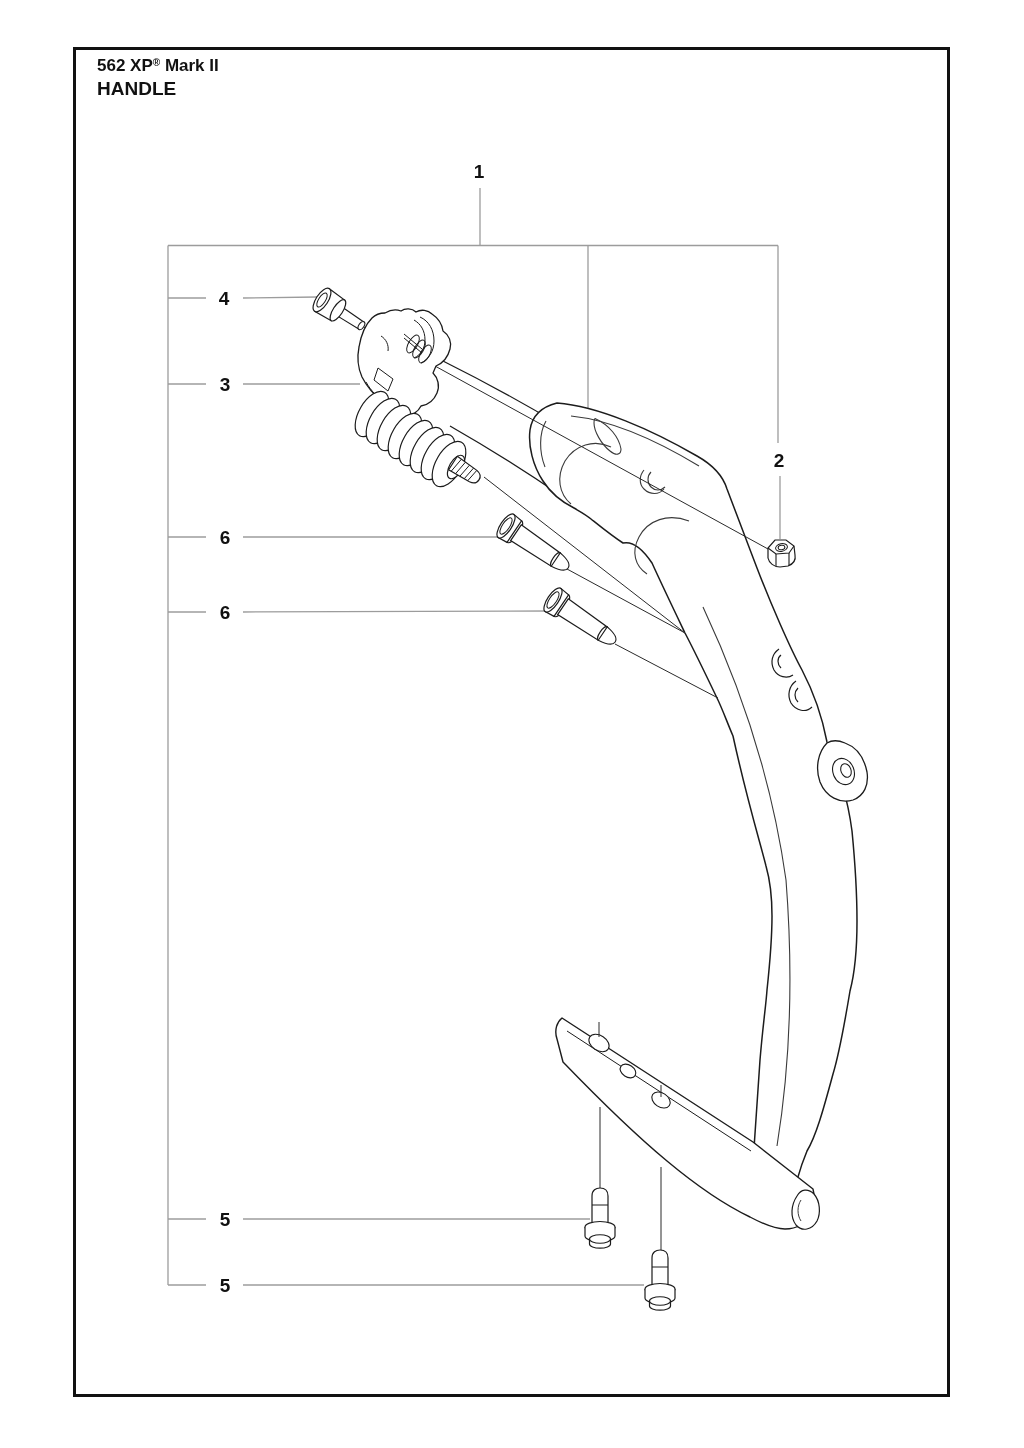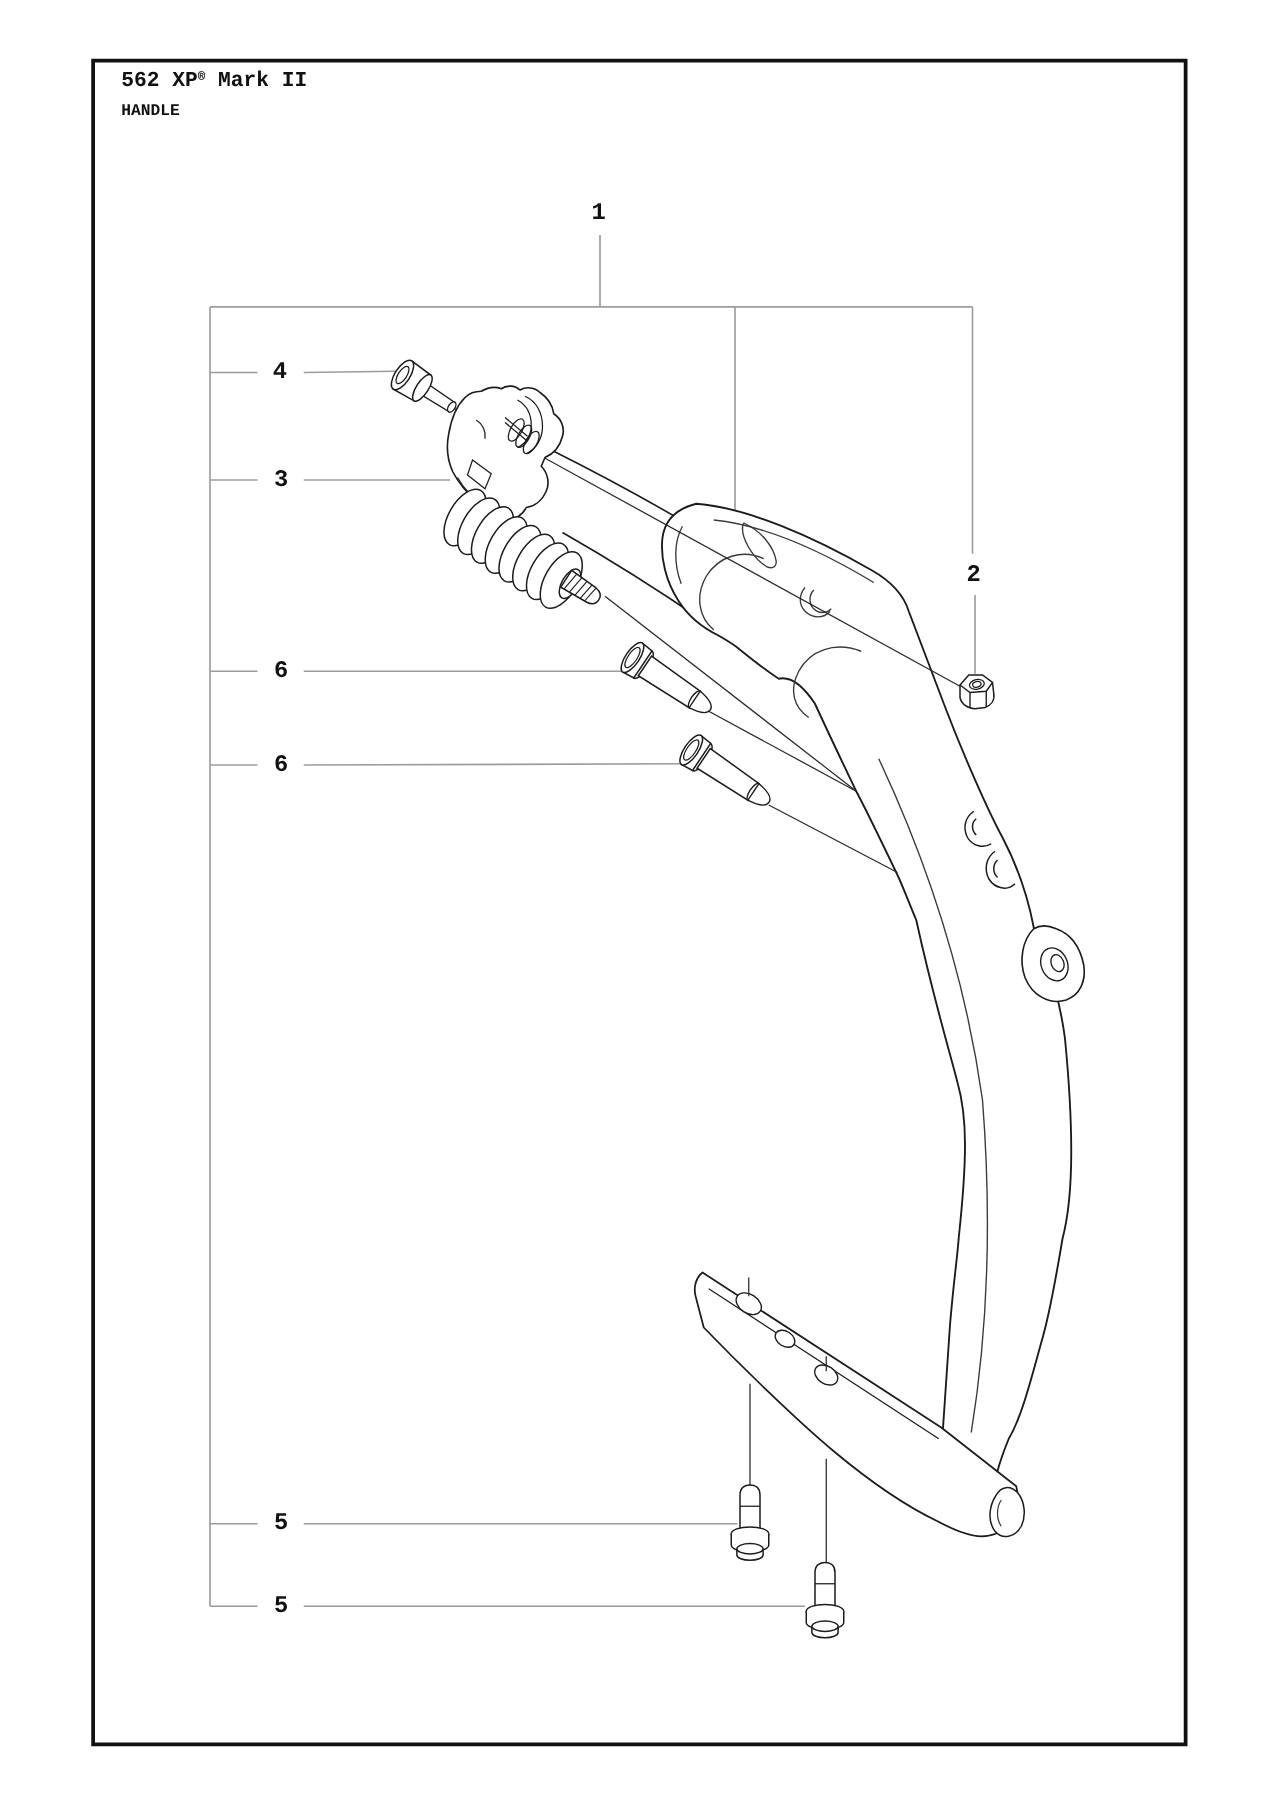--- a/index.html
+++ b/index.html
@@ -1,23 +1,23 @@
 <!DOCTYPE html>
 <html><head>
 <meta charset="utf-8">
 <style>
   html,body{margin:0;padding:0;background:#fff;}
   .stage{position:relative;width:1024px;height:1448px;background:#ffffff;
-         font-family:Liberation Mono, monospace;overflow:hidden;}
+         font-family:Liberation Sans, sans-serif;overflow:hidden;}
   .page-frame{position:absolute;left:73px;top:47px;width:877px;height:1350px;
               border:3px solid #111;box-sizing:border-box;}
   .title-block{position:absolute;left:97px;top:55px;color:#111;}
   .title-line1{font-size:17px;font-weight:bold;line-height:21px;}
   .title-line1 .reg{font-size:10px;position:relative;top:-5px;}
-  .title-line2{font-size:13px;font-weight:bold;line-height:21px;}
+  .title-line2{font-size:19px;font-weight:bold;line-height:21px;}
   .diagram-svg{position:absolute;left:0;top:0;}
   .callout{position:absolute;transform:translate(-50%,-50%);
            font-size:19px;font-weight:bold;color:#111;line-height:19px;}
 </style>
 </head>
 <body>
 
 <div class="stage">
 
   <div class="page-frame"></div>

